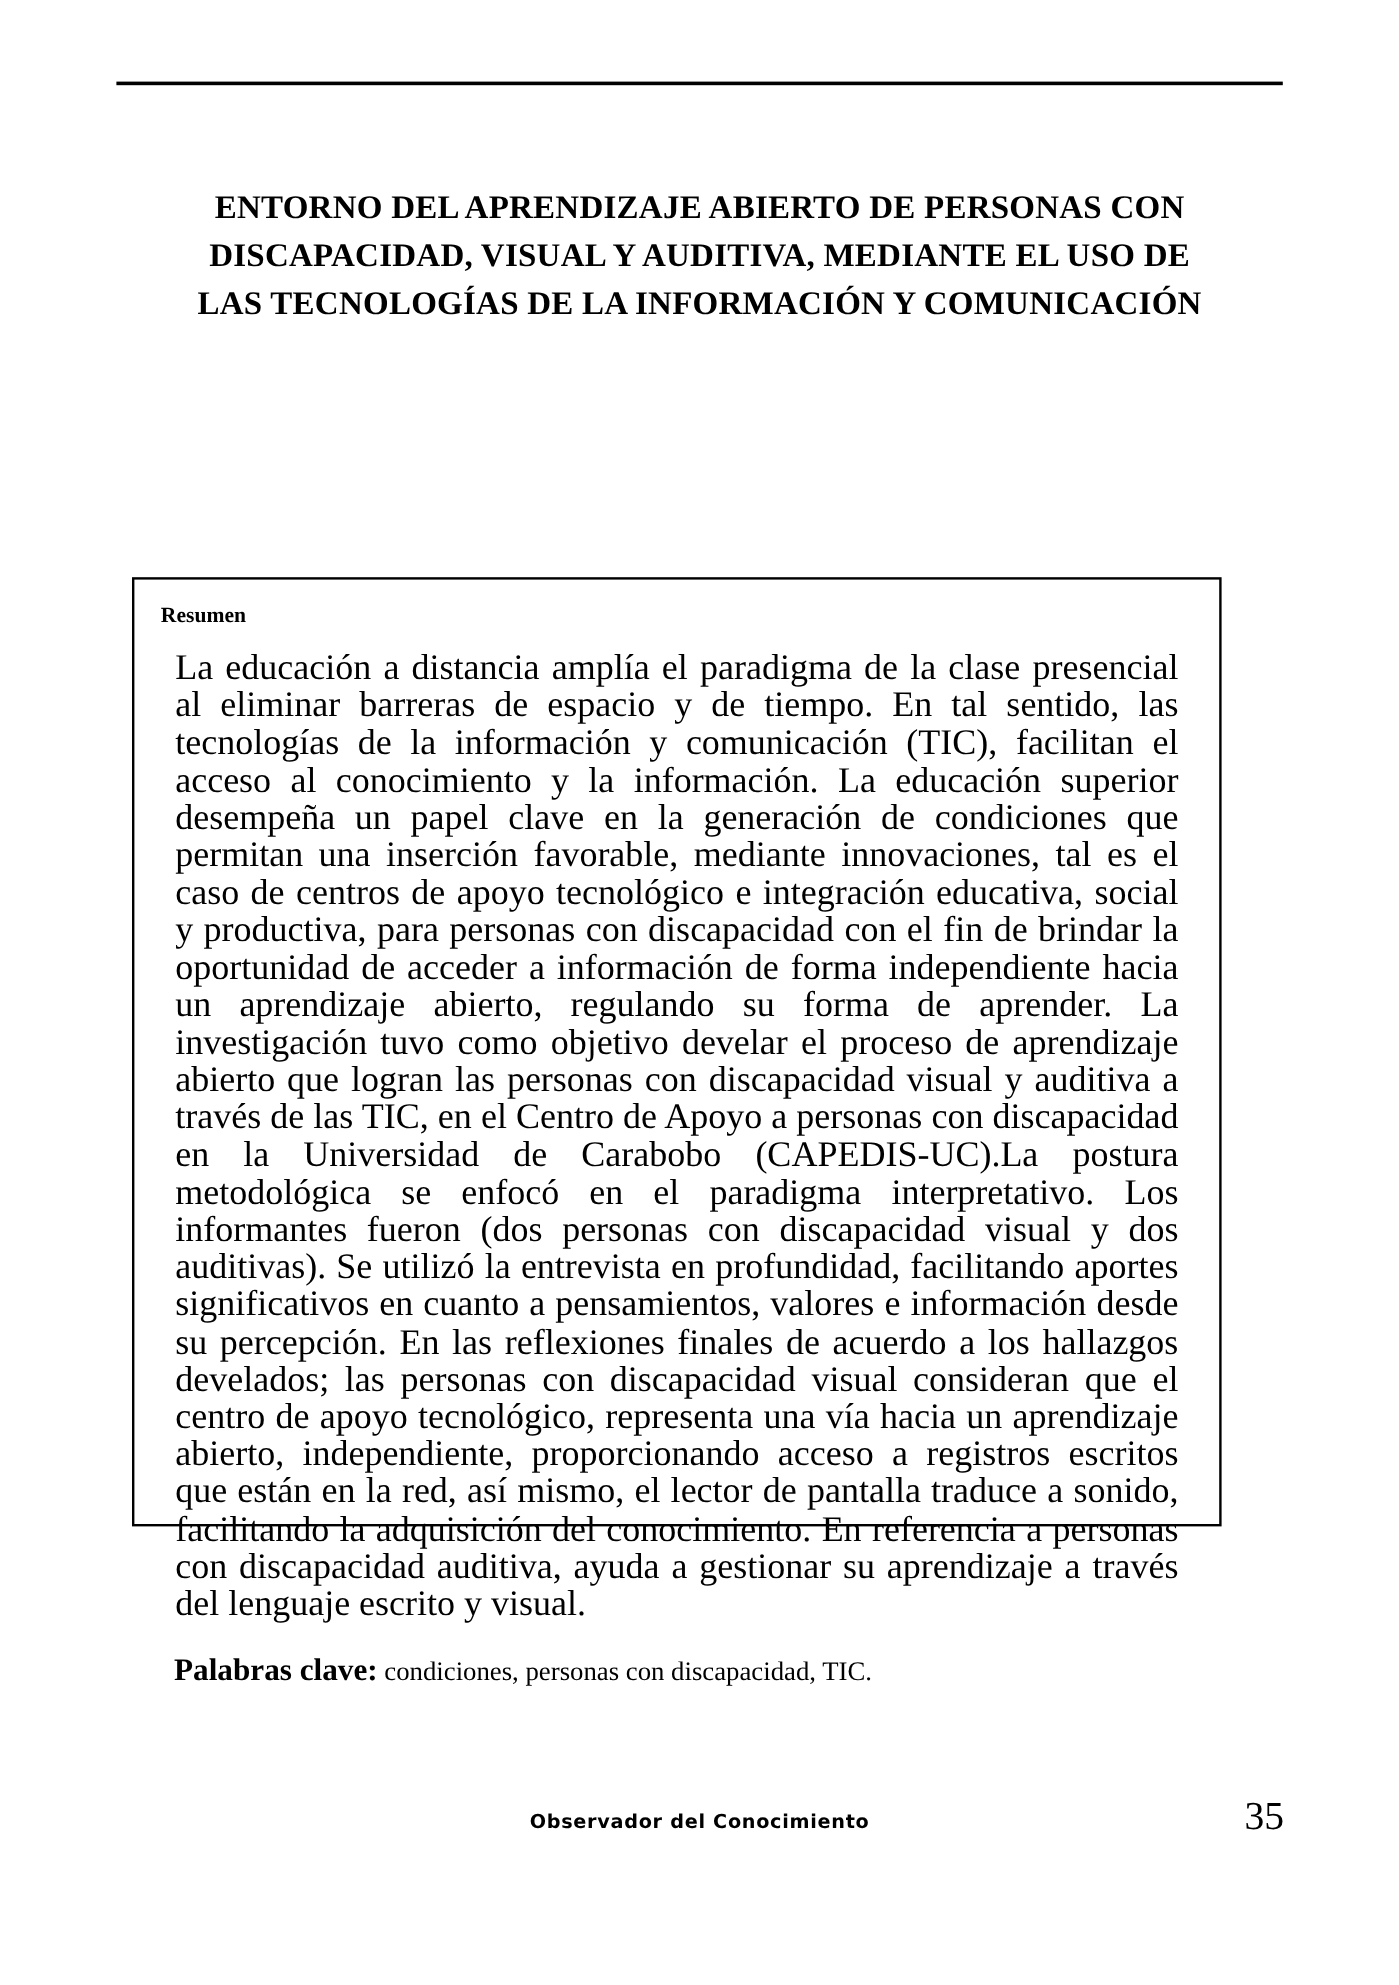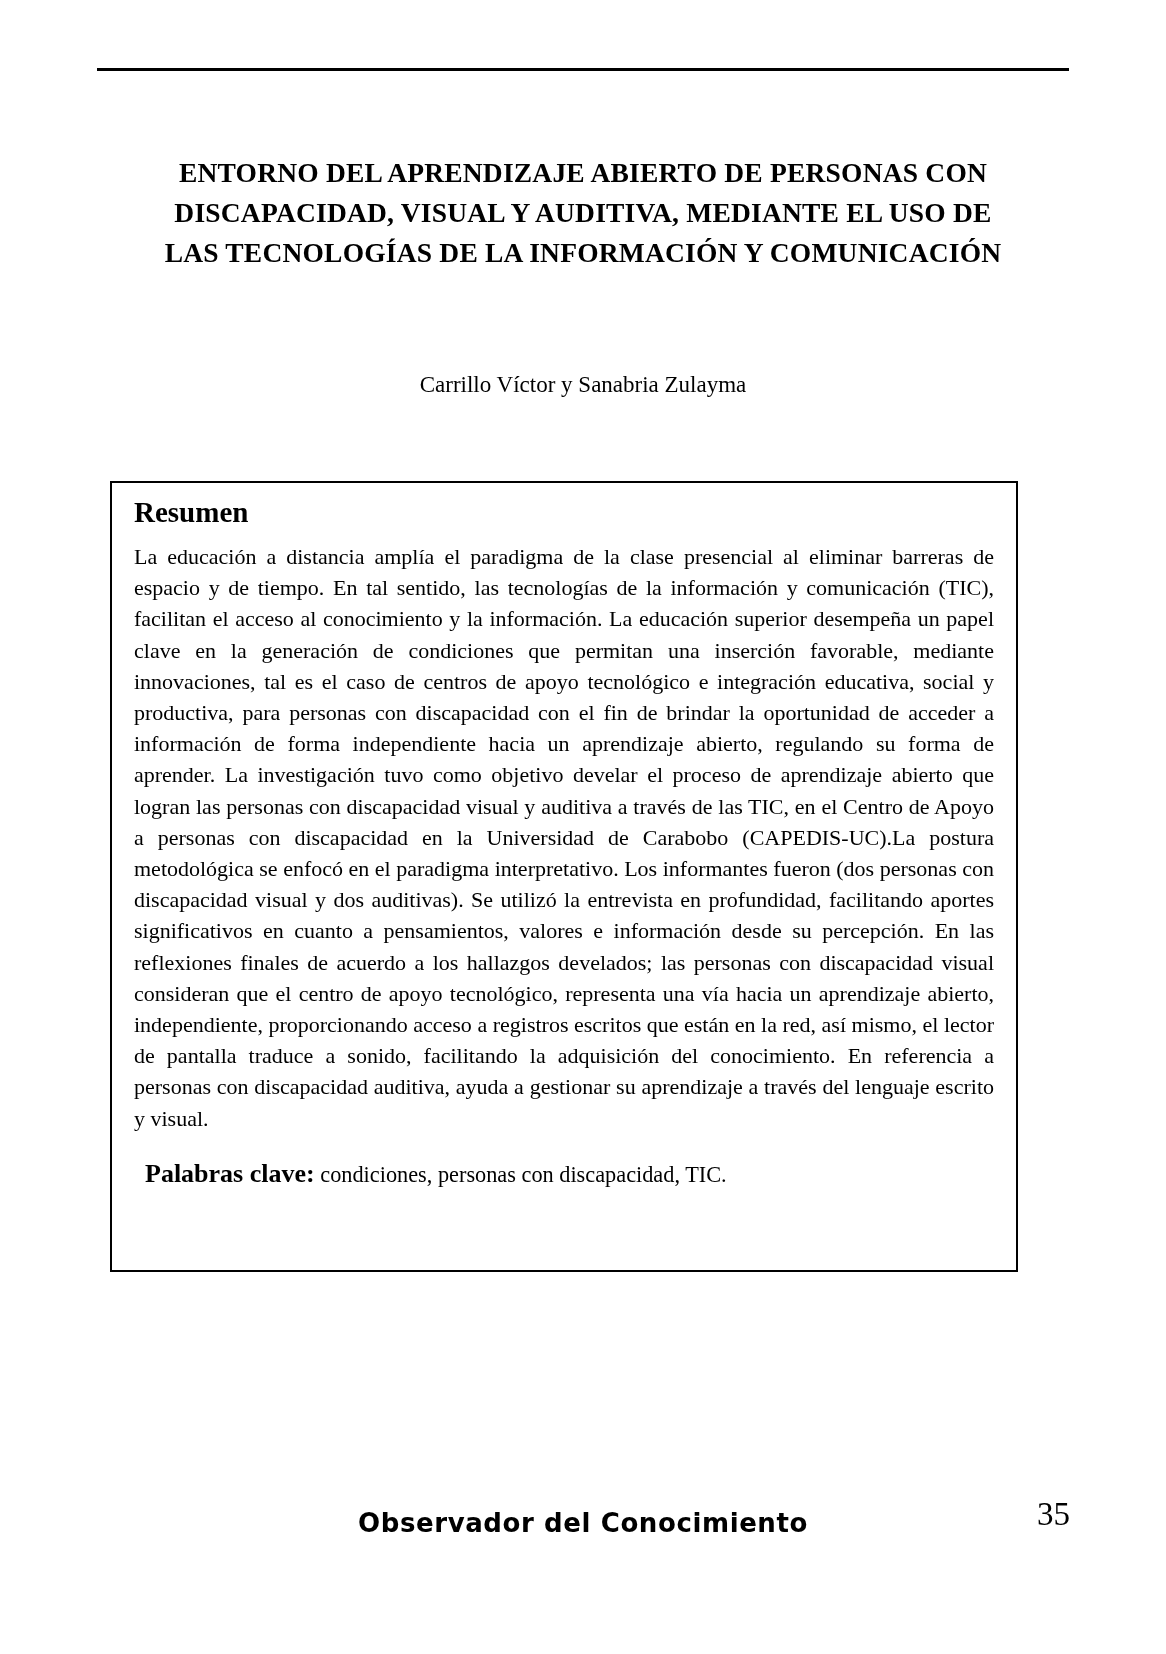--- a/index.html
+++ b/index.html
@@ -60,72 +60,71 @@
     width: 908px;
     height: 791px;
     border: 2px solid #000000;
     box-sizing: border-box;
   }
   .abstract-inner {
     padding: 12px 22px 0 22px;
   }
   .abstract-heading {
     font-weight: bold;
-    font-size: 29px;
+    font-size: 18px;
     line-height: 34px;
-    margin-bottom: 12px;
+    margin-bottom: 2px;
   }
   .abstract-text {
-    font-size: 22px;
+    font-size: 30px;
     line-height: 31.2px;
     text-align: justify;
     text-justify: inter-word;
-    margin: 0;
+    margin: 12px;
     hyphens: none;
   }
   .keywords {
     margin-top: 24px;
     font-size: 22.3px;
     line-height: 31px;
   }
   .keywords .kw-label {
     font-weight: bold;
     font-size: 26px;
     margin-left: 11px;
   }
   .footer-title {
     position: absolute;
     left: 0;
     top: 1508px;
     width: 1166px;
     text-align: center;
     font-family: "DejaVu Sans", sans-serif;
     font-weight: bold;
-    font-size: 26px;
+    font-size: 16px;
     letter-spacing: 0.6px;
   }
   .page-number {
     position: absolute;
     right: 96px;
     top: 1496px;
     font-size: 33px;
     font-family: "Liberation Serif", serif;
   }
 </style>
 </head>
 <body>
 
 <div class="page">
 
   <div class="top-rule"></div>
 
   <h1 class="title">ENTORNO DEL APRENDIZAJE ABIERTO DE PERSONAS CON DISCAPACIDAD, VISUAL Y AUDITIVA, MEDIANTE EL USO DE LAS TECNOLOGÍAS DE LA INFORMACIÓN Y COMUNICACIÓN</h1>
 
   <div class="authors">
-    <div>Carrillo Víctor  y Sanabria Zulayma</div>
   </div>
 
   <div class="abstract-box">
     <div class="abstract-inner">
       <div class="abstract-heading">Resumen</div>
       <p class="abstract-text">La educación a distancia amplía el paradigma de la clase presencial al eliminar barreras de espacio y de tiempo. En tal sentido, las tecnologías de la información y comunicación (TIC), facilitan el acceso al conocimiento y la información. La educación superior desempeña un papel clave en la generación de condiciones que permitan una inserción favorable, mediante innovaciones, tal es el caso de centros de apoyo tecnológico e integración educativa, social y productiva, para personas con discapacidad con el fin de brindar la oportunidad de acceder a información de forma independiente hacia un aprendizaje abierto, regulando su forma de aprender. La investigación tuvo como objetivo develar el proceso de aprendizaje abierto que logran las personas con discapacidad visual y auditiva a través de las TIC, en el Centro de Apoyo a personas con discapacidad en la Universidad de Carabobo (CAPEDIS-UC).La postura metodológica se enfocó en el paradigma interpretativo. Los informantes fueron (dos personas con discapacidad visual y dos auditivas). Se utilizó la entrevista en profundidad, facilitando aportes significativos en cuanto a pensamientos, valores e información desde su percepción. En las reflexiones finales de acuerdo a los hallazgos develados; las personas con discapacidad visual consideran que el centro de apoyo tecnológico, representa una vía hacia un aprendizaje abierto, independiente, proporcionando acceso a registros escritos que están en la red, así mismo, el lector de pantalla traduce a sonido, facilitando la adquisición del conocimiento. En referencia a personas con discapacidad auditiva, ayuda a gestionar su aprendizaje a través del lenguaje escrito y visual.</p>
       <div class="keywords">
         <span class="kw-label">Palabras clave:</span><span> condiciones, personas con discapacidad, TIC.</span>
       </div>
     </div>

